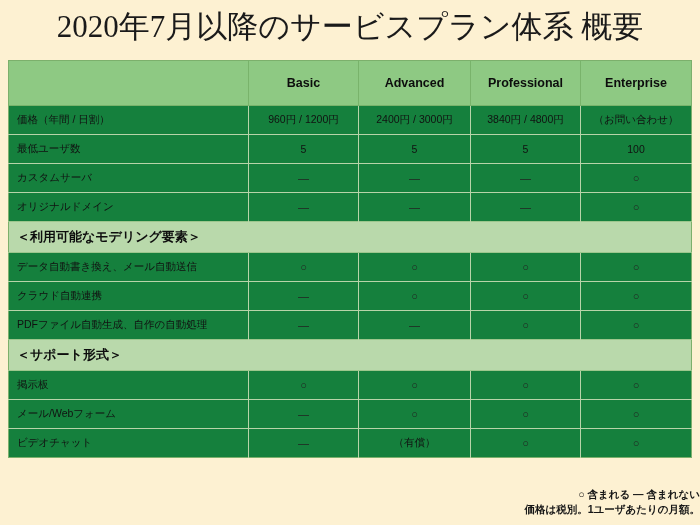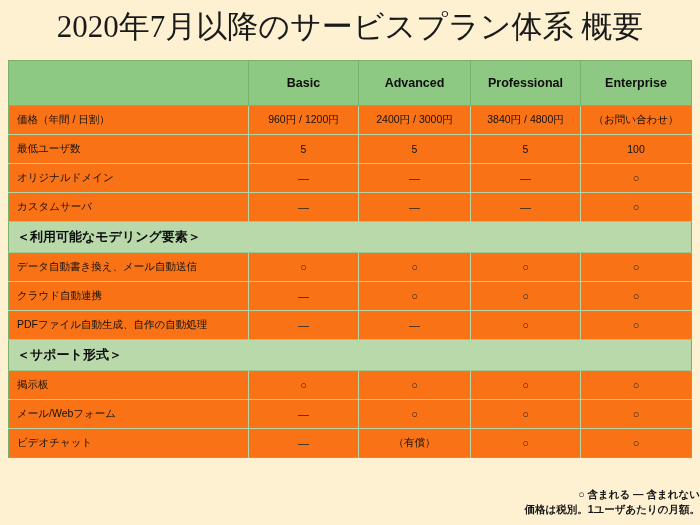--- a/index.html
+++ b/index.html
@@ -59,21 +59,21 @@
     text-align: center;
     border-right: 1px solid #79b36b;
     border-bottom: 1px solid #79b36b;
     padding: 0;
   }
   thead th:last-child { border-right: none; }
   thead th.th-feature { text-align: left; }
 
   tbody tr.data-row td {
     height: 28px;
-    background: #f97316;
+    background: #15803d;
     border-top: 1px solid #b7d4a9;
     border-right: 1px solid #b7d4a9;
     font-size: 10.5px;
     color: #111111;
     padding: 0;
     text-align: center;
     vertical-align: middle;
   }
   tbody tr.data-row td:last-child { border-right: none; }
   tbody tr.data-row td.feature-cell {
@@ -154,28 +154,28 @@
             <td><span class="mark-text">（お問い合わせ）</span></td>
           </tr>
           <tr class="data-row">
             <td class="feature-cell"><span>最低ユーザ数</span></td>
             <td><span class="mark-text">5</span></td>
             <td><span class="mark-text">5</span></td>
             <td><span class="mark-text">5</span></td>
             <td><span class="mark-text">100</span></td>
           </tr>
           <tr class="data-row">
+            <td class="feature-cell"><span>カスタムサーバ</span></td>
+            <td><span class="mark-dash">―</span></td>
+            <td><span class="mark-dash">―</span></td>
+            <td><span class="mark-dash">―</span></td>
+            <td><span class="mark-circle">○</span></td>
+          </tr>
+          <tr class="data-row">
             <td class="feature-cell"><span>オリジナルドメイン</span></td>
-            <td><span class="mark-dash">―</span></td>
-            <td><span class="mark-dash">―</span></td>
-            <td><span class="mark-dash">―</span></td>
-            <td><span class="mark-circle">○</span></td>
-          </tr>
-          <tr class="data-row">
-            <td class="feature-cell"><span>カスタムサーバ</span></td>
             <td><span class="mark-dash">―</span></td>
             <td><span class="mark-dash">―</span></td>
             <td><span class="mark-dash">―</span></td>
             <td><span class="mark-circle">○</span></td>
           </tr>
           <tr class="section-row">
             <td colspan="5">＜利用可能なモデリング要素＞</td>
           </tr>
           <tr class="data-row">
             <td class="feature-cell"><span>データ自動書き換え、メール自動送信</span></td>

